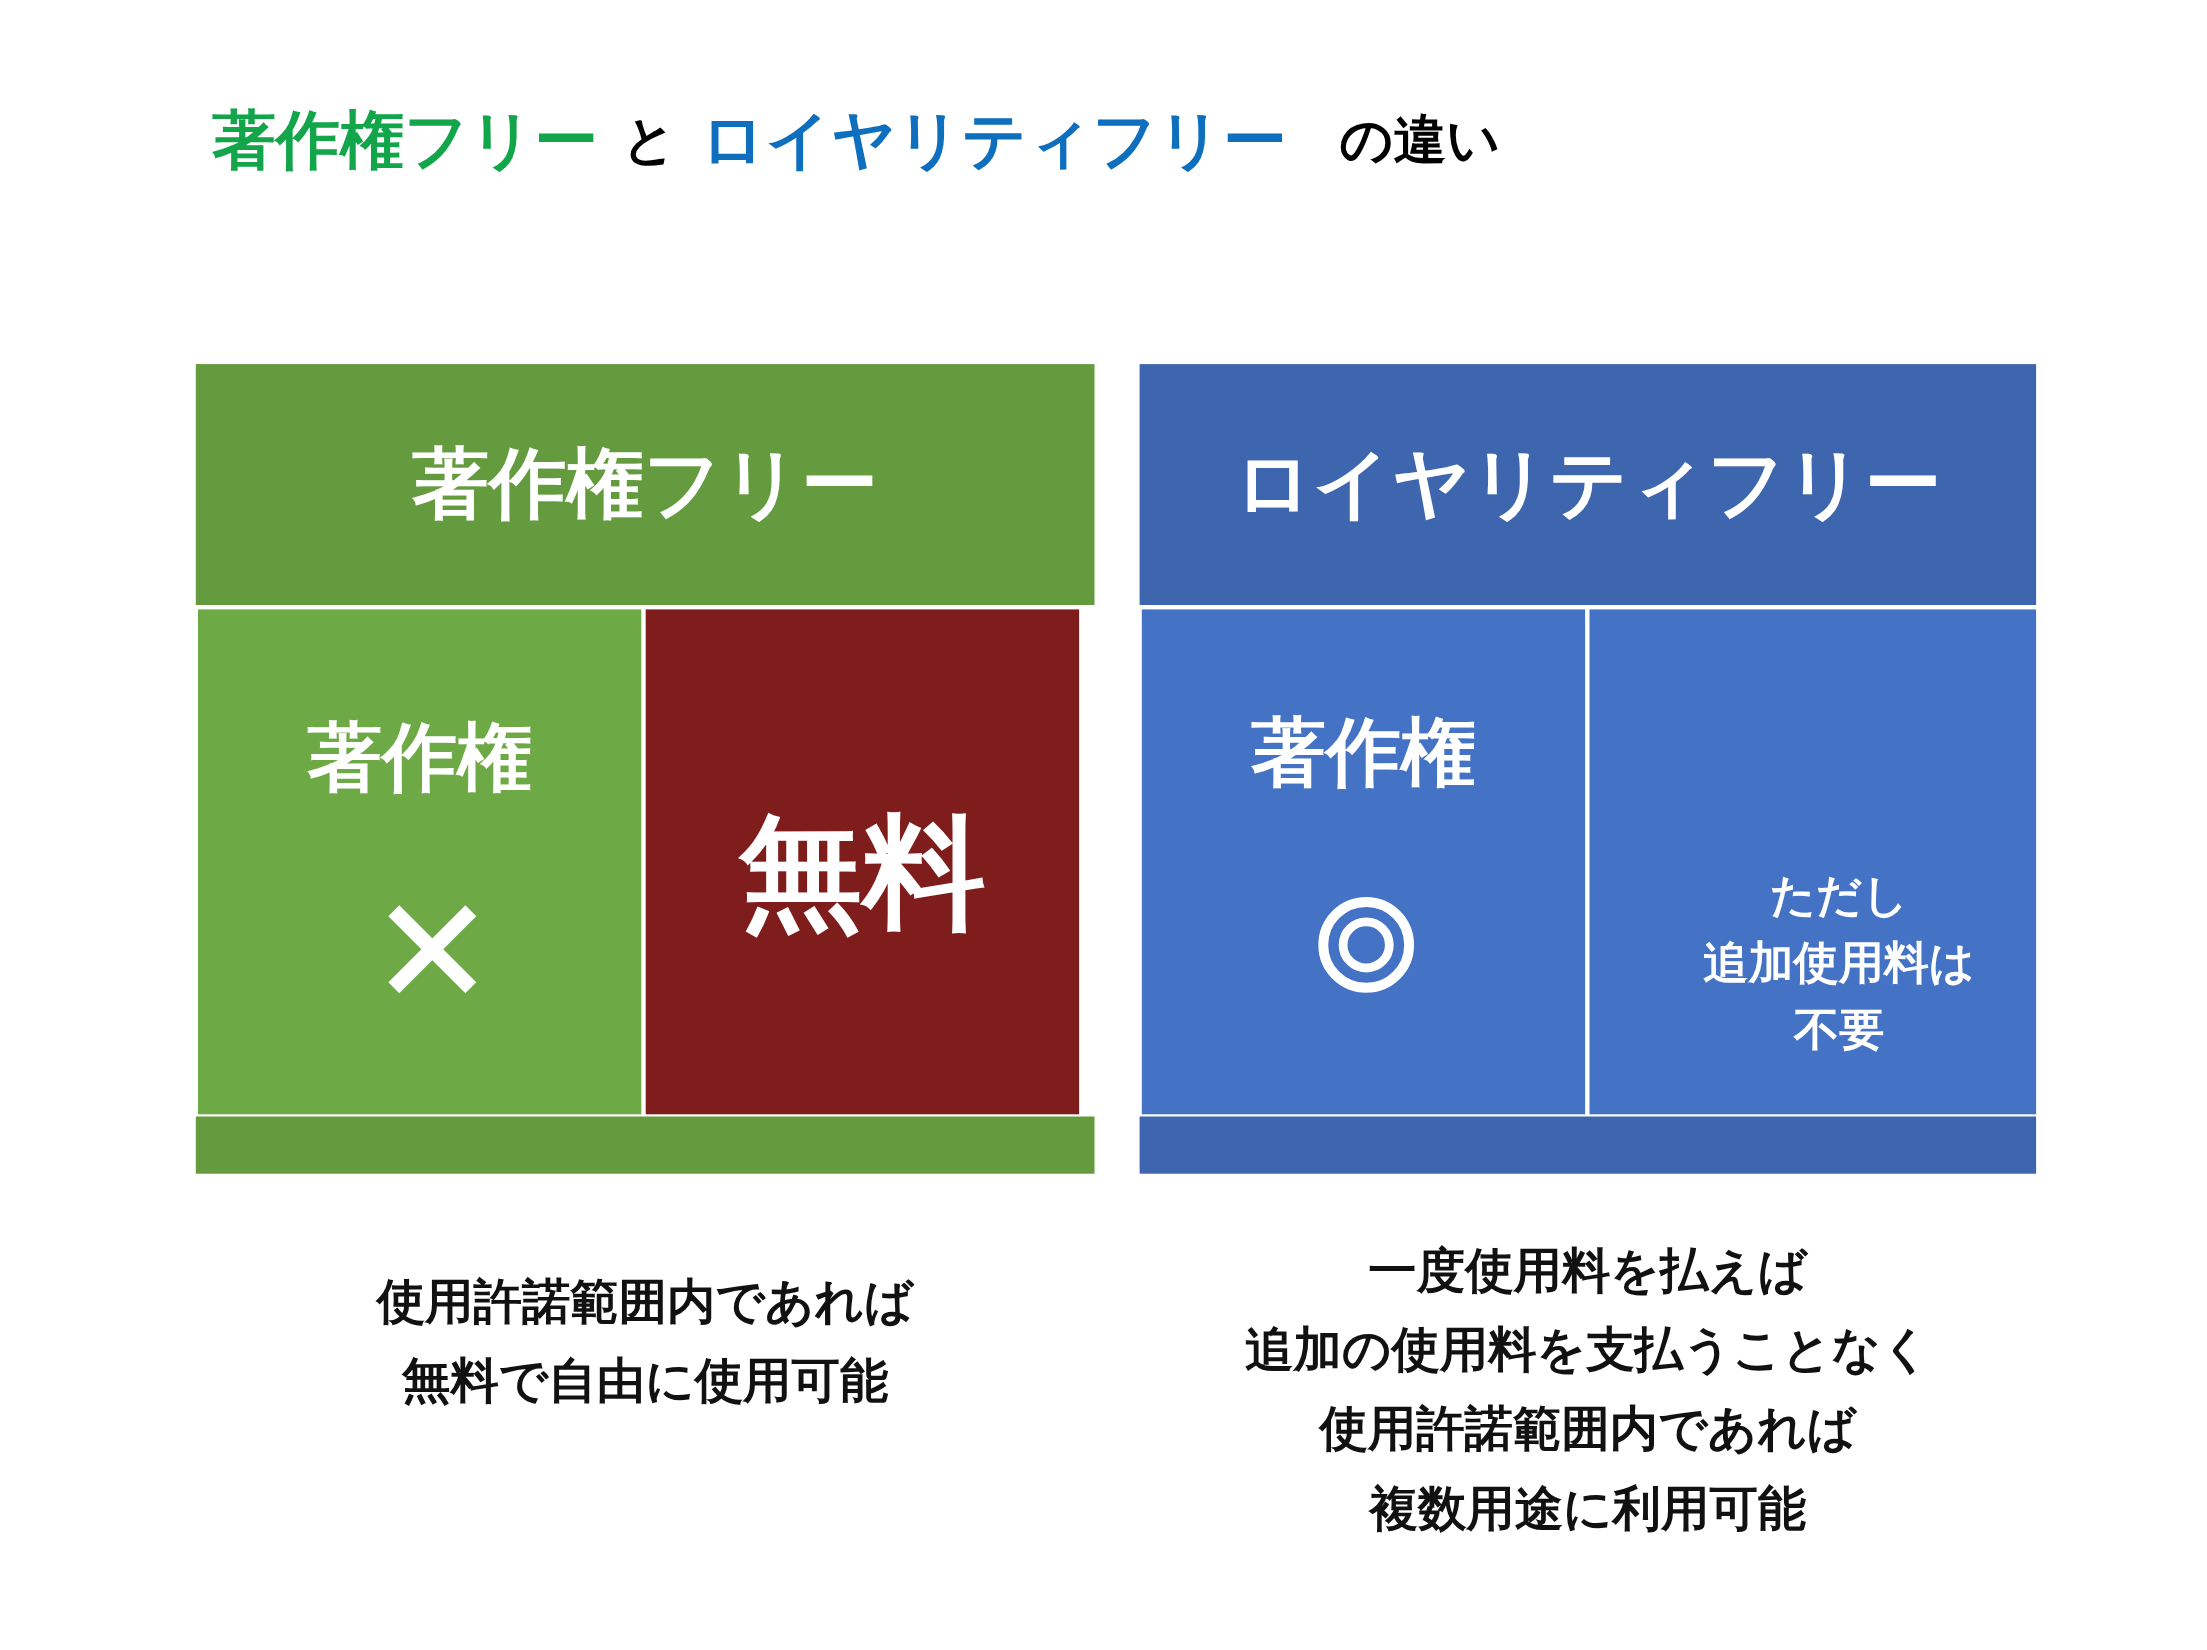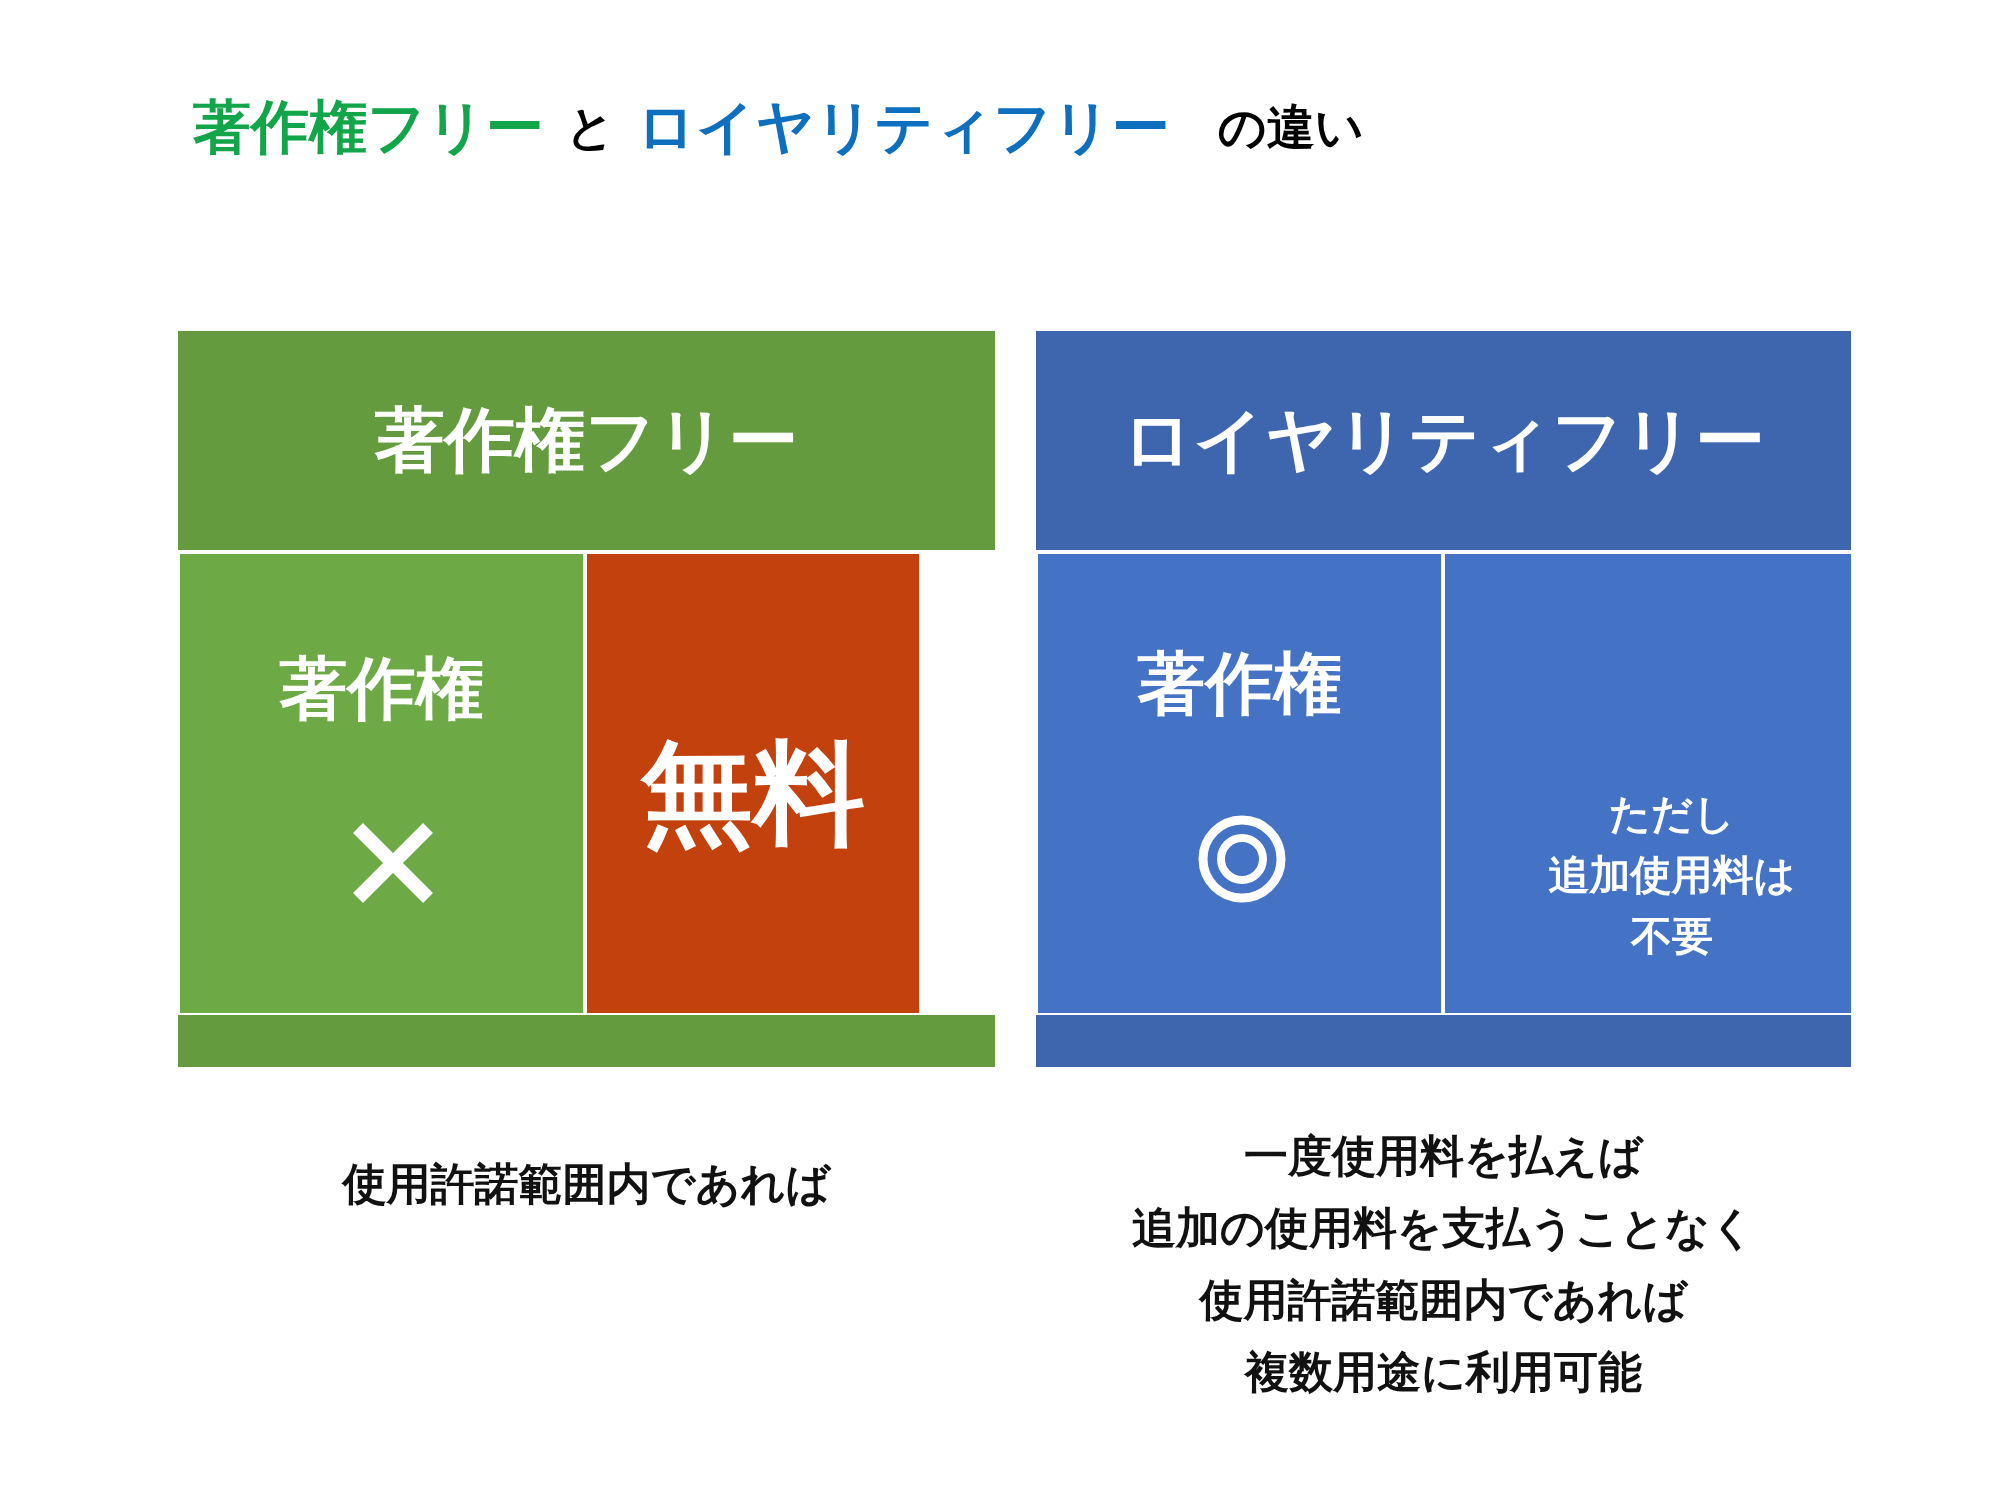--- a/index.html
+++ b/index.html
@@ -50,21 +50,21 @@
 
 <div class="box" style="left:178px;">
   <div class="hdr" style="background:#649B3E;">著作権フリー</div>
   <div class="cell" style="left:2px; width:403px; background:#6DA944;">
     <div class="label" style="top:90px;">著作権</div>
     <svg style="position:absolute; left:172px; top:268px;" width="82" height="82" viewBox="0 0 82 82">
       <line x1="6" y1="6" x2="76" y2="76" stroke="#fff" stroke-width="14"></line>
       <line x1="76" y1="6" x2="6" y2="76" stroke="#fff" stroke-width="14"></line>
     </svg>
   </div>
-  <div class="cell" style="left:409px; width:332px; background:#c2410c;">
+  <div class="cell" style="left:409px; width:394px; background:#7f1d1d;">
     <div class="big-word" style="top:165px; font-size:112px;">無料</div>
   </div>
   <div class="foot" style="background:#649B3E;"></div>
 </div>
 
 <div class="box" style="left:1036px; width:815px;">
   <div class="hdr" style="background:#3D66AF;">ロイヤリティフリー</div>
   <div class="cell" style="left:2px; width:403px; background:#4472C4;">
     <div class="label" style="top:85px;">著作権</div>
     <svg style="position:absolute; left:157px; top:258px;" width="94" height="94" viewBox="0 0 94 94">
@@ -77,19 +77,20 @@
       <div>ただし</div>
       <div>追加使用料は</div>
       <div>不要</div>
     </div>
   </div>
   <div class="foot" style="background:#3D66AF;"></div>
 </div>
 
 <div class="desc" style="left:178px; width:817px; top:1148px;">
   <div>使用許諾範囲内であれば</div>
+  <div>無料で自由に使用可能</div>
 </div>
 <div class="desc" style="left:1036px; width:815px; top:1120px;">
   <div>一度使用料を払えば</div>
   <div>追加の使用料を支払うことなく</div>
   <div>使用許諾範囲内であれば</div>
   <div>複数用途に利用可能</div>
 </div>
 
 </body></html>

